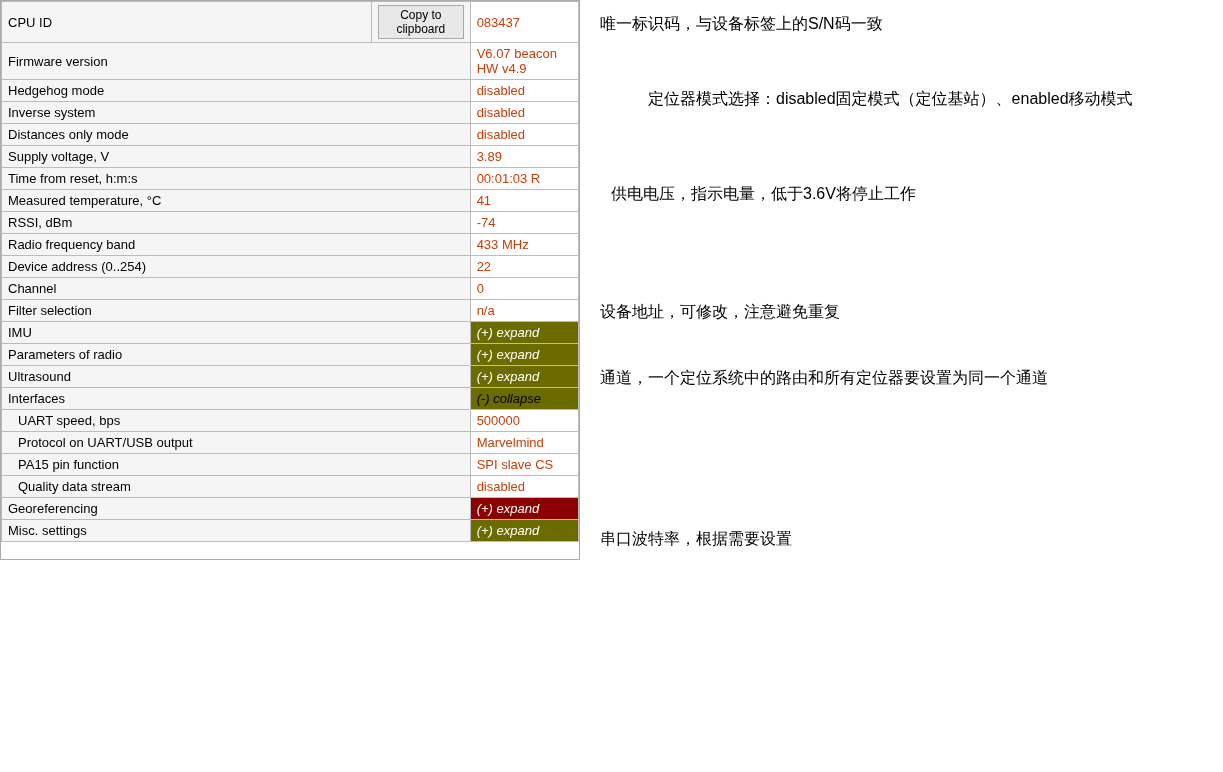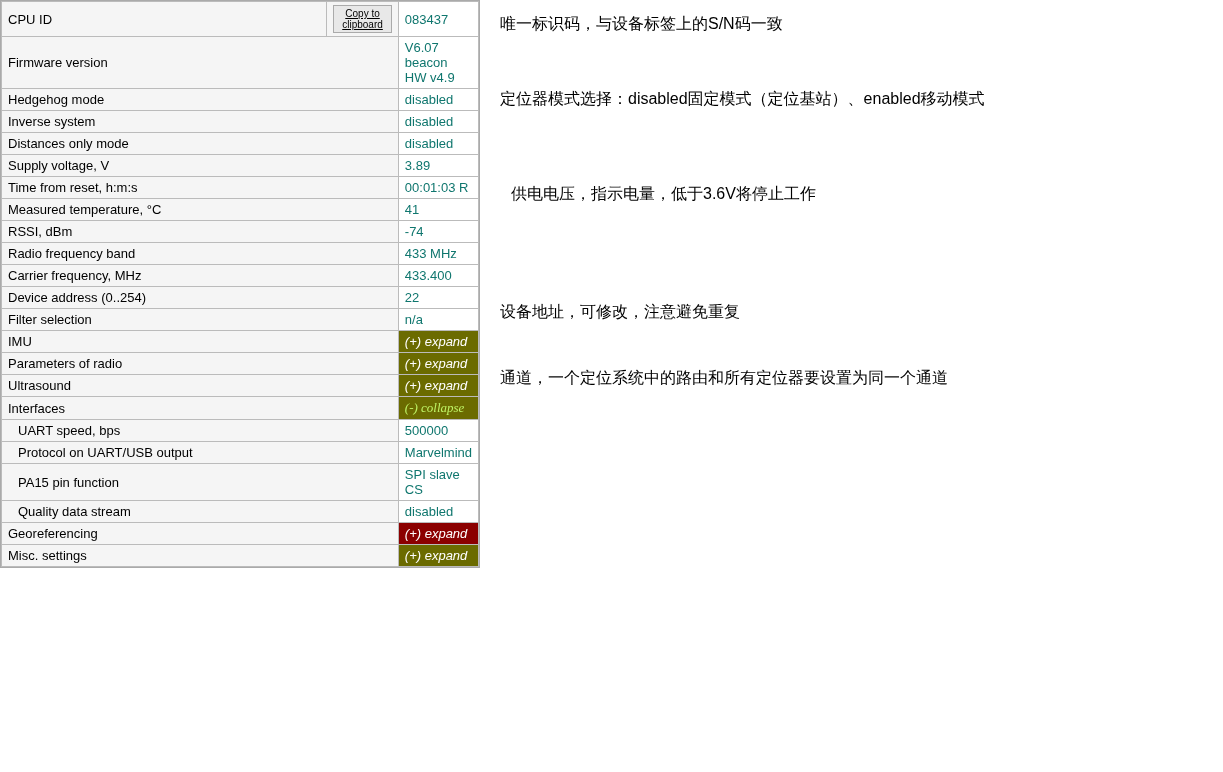--- a/index.html
+++ b/index.html
@@ -4,21 +4,21 @@
   <style>
     * { margin: 0; padding: 0; box-sizing: border-box; }
     body {
       font-family: Arial, sans-serif;
       font-size: 13px;
       background: #fff;
       display: flex;
       padding: 0;
     }
     .left-panel {
-      width: 480px;
+      width: 580px;
       flex-shrink: 0;
       border: 1px solid #aaa;
       border-collapse: collapse;
     }
     table {
       width: 100%;
       border-collapse: collapse;
     }
     table td {
       border: 1px solid #bbb;
@@ -26,56 +26,54 @@
       vertical-align: middle;
       height: 22px;
     }
     .col-label {
       width: 370px;
       background: #f5f5f5;
       color: #000;
     }
     .col-value {
       background: #fff;
-      color: #0f766e;
+      color: #c2410c;
     }
     .header-label {
       background: #f5f5f5 !important;
     }
     .header-copy-btn {
       background: #f5f5f5 !important;
       cursor: pointer;
     }
     .header-copy-btn button {
       background: #e8e8e8;
       border: 1px solid #aaa;
       padding: 2px 8px;
       cursor: pointer;
-      font-size: 10px;
+      font-size: 12px;
       width: 100%;
-      text-decoration: underline;
     }
     .expand-btn {
       background: #6b6b00 !important;
       color: #fff;
       cursor: pointer;
       font-style: italic;
     }
     .expand-btn-red {
       background: #8b0000 !important;
       color: #fff;
       cursor: pointer;
       font-style: italic;
     }
     .collapse-btn {
       background: #6b6b00 !important;
-      color: #bef264;
+      color: #000000;
       cursor: pointer;
       font-style: italic;
-      font-family: Liberation Serif, serif;
     }
     .indented-label {
       padding-left: 16px !important;
     }
     .right-panel {
       flex: 1;
       padding: 6px 20px;
       font-size: 16px;
       color: #000;
       line-height: 1.8;
@@ -122,26 +120,26 @@
         </tr>
         <tr>
           <td class="col-label" colspan="2">RSSI, dBm</td>
           <td class="col-value">-74</td>
         </tr>
         <tr>
           <td class="col-label" colspan="2">Radio frequency band</td>
           <td class="col-value">433 MHz</td>
         </tr>
         <tr>
-          <td class="col-label" colspan="2">Carrier frequency, MHz</td>
-          <td class="col-value">433.400</td>
+          <td class="col-label" colspan="2">Device address (0..254)</td>
+          <td class="col-value">22</td>
         </tr>
         <tr>
-          <td class="col-label" colspan="2">Device address (0..254)</td>
-          <td class="col-value">22</td>
+          <td class="col-label" colspan="2">Channel</td>
+          <td class="col-value">0</td>
         </tr>
         <tr>
           <td class="col-label" colspan="2">Filter selection</td>
           <td class="col-value">n/a</td>
         </tr>
         <tr>
           <td class="col-label" colspan="2">IMU</td>
           <td class="col-value expand-btn">(+) expand</td>
         </tr>
         <tr>
@@ -181,19 +179,20 @@
           <td class="col-value expand-btn">(+) expand</td>
         </tr>
       </tbody>
   </table>
 </div>
 
 <div class="right-panel">
   <div id="notes-container">
       <div style="margin-top: 2px;">
         <div style="padding-top: 2px;">唯一标识码，与设备标签上的S/N码一致</div>
-        <div style="padding-top: 46px;">定位器模式选择：disabled固定模式（定位基站）、enabled移动模式</div>
+        <div style="padding-top: 46px; margin-left: 48px;">定位器模式选择：disabled固定模式（定位基站）、enabled移动模式</div>
         <div style="padding-top: 66px; margin-left: 11px;">供电电压，指示电量，低于3.6V将停止工作</div>
         <div style="padding-top: 90px;">设备地址，可修改，注意避免重复</div>
         <div style="padding-top: 0px; margin-top: 37px;">通道，一个定位系统中的路由和所有定位器要设置为同一个通道</div>
+        <div style="padding-top: 132px;">串口波特率，根据需要设置</div>
       </div>
     </div>
 </div>
 
 </body></html>

